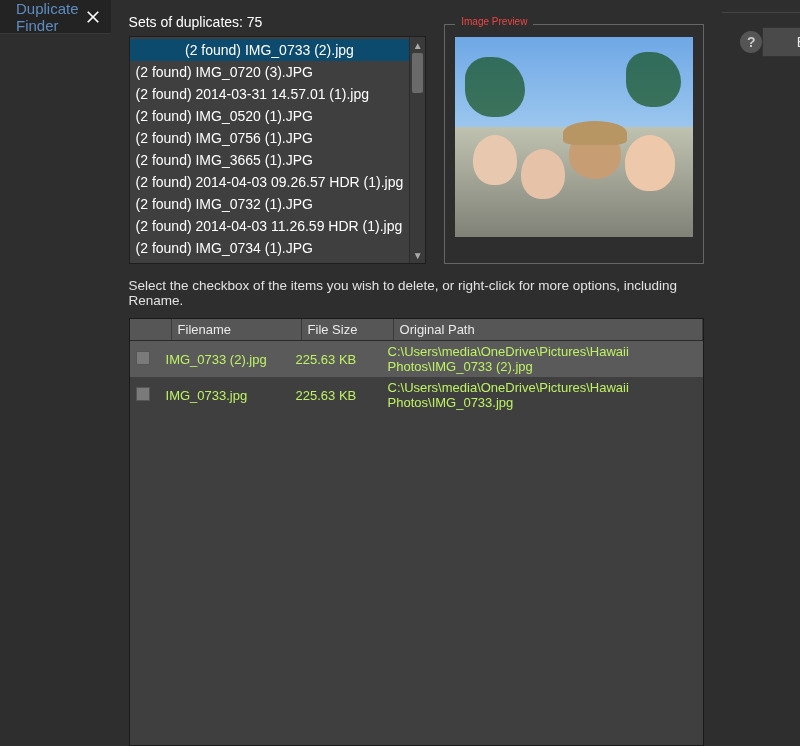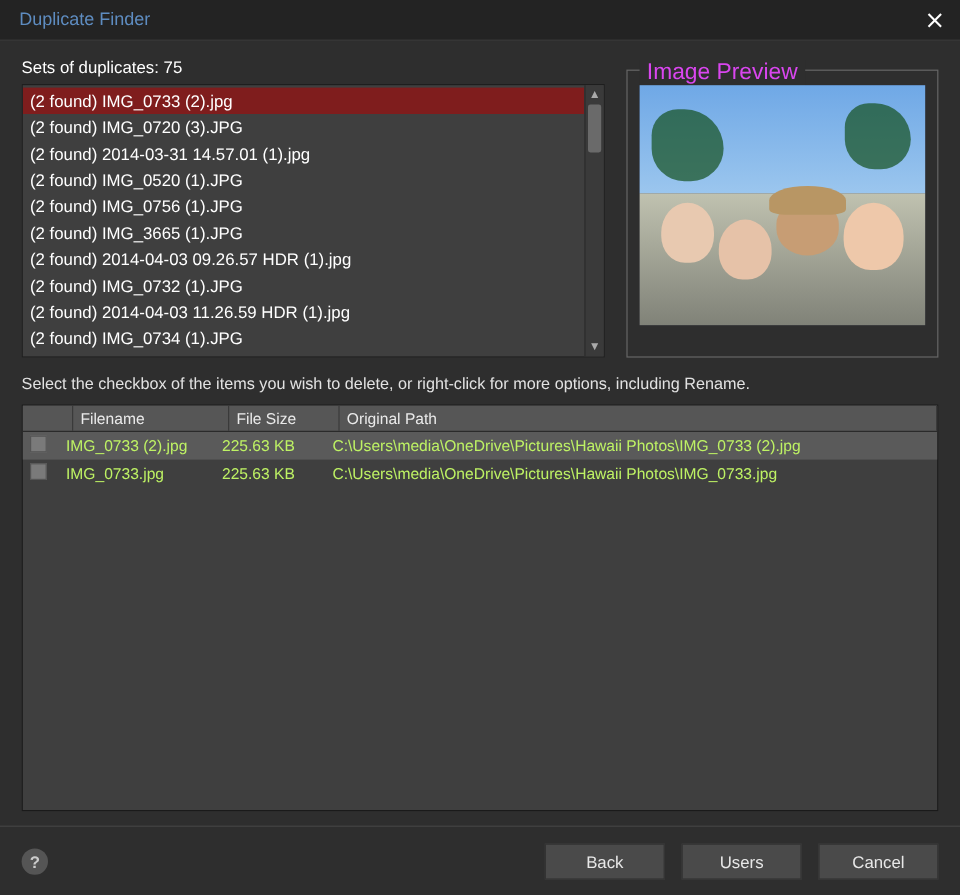--- a/index.html
+++ b/index.html
@@ -3,21 +3,21 @@
 <meta charset="utf-8">
 <style>
   * { box-sizing: border-box; margin: 0; padding: 0; }
   html, body { width: 800px; height: 746px; overflow: hidden; }
   body {
     font-family: Arial, Helvetica, sans-serif;
     background: #2e2e2e;
     color: #d8d8d8;
     font-size: 13px;
   }
-  .window { width: 800px; height: 746px; background: #2e2e2e; display: flex; flex-direction: column; }
+  .window { width: 800px; height: 746px; background: #2e2e2e; display: flex; }
   .titlebar {
     height: 34px;
     background: #232323;
     display: flex;
     align-items: center;
     justify-content: space-between;
     padding: 0 10px 0 16px;
     border-bottom: 1px solid #3a3a3a;
   }
   .titlebar .title { color: #5e8cc0; font-size: 15px; }
@@ -30,41 +30,41 @@
   .upper { display: flex; gap: 18px; margin-bottom: 14px; }
   .list-wrap {
     flex: 1; background: #3f3f3f; border: 1px solid #1e1e1e;
     height: 228px; position: relative; display: flex;
   }
   .list-items { flex: 1; padding: 2px 0; overflow: hidden; }
   .list-item {
     padding: 1px 6px; font-size: 14px; color: #ffffff; cursor: pointer;
     line-height: 20px; white-space: nowrap;
   }
-  .list-item.selected { background: #7f1d1d; }
+  .list-item.selected { background: #0c4a6e; text-align: center; }
   .scrollbar-track {
     width: 16px; background: #3a3a3a; border-left: 1px solid #2b2b2b;
     position: relative;
   }
   .scroll-up, .scroll-down {
     height: 16px; display:flex; align-items:center; justify-content:center;
     color:#aaa; font-size:10px; cursor:pointer;
   }
   .scroll-thumb {
     position:absolute; left:2px; right:2px; top:16px; height:40px;
     background:#6a6a6a; border-radius:2px;
   }
   .scroll-down { position:absolute; bottom:0; left:0; right:0; }
   .preview-group {
     width: 260px; border: 1px solid #666; position: relative;
     padding: 12px 10px 10px 10px; height: 240px; margin-top: -12px;
   }
   .preview-legend {
     position: absolute; top: -9px; left: 10px; background:#2e2e2e;
-    padding: 0 6px; font-size: 19px; color:#d946ef;
+    padding: 0 6px; font-size: 10px; color:#ef4444;
   }
   .preview-img {
     width: 100%; height: 200px; background:#223;
     display:flex; flex-direction:column;
   }
   .sky { flex: 0 0 45%; background: linear-gradient(#6fa8e6,#9bc6ee); position:relative; overflow:hidden;}
   .sky::before, .sky::after {
     content:""; position:absolute; background: rgba(20,80,30,0.7);
     border-radius: 40% 60% 50% 50%;
   }

